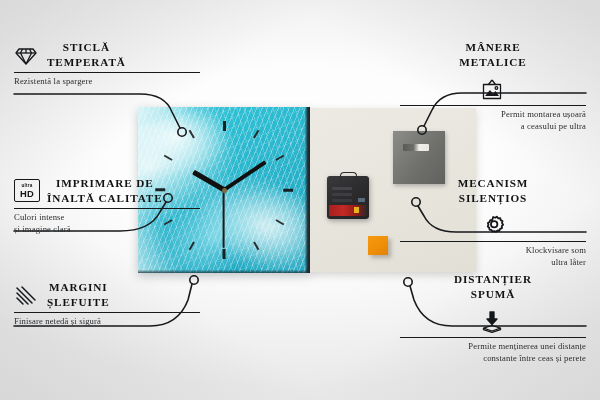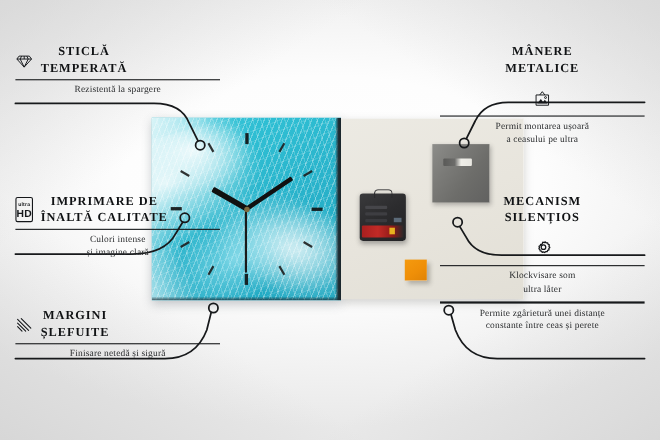--- a/index.html
+++ b/index.html
@@ -257,21 +257,21 @@
     display: flex;
     align-items: center;
     gap: 7px;
     margin-bottom: 2px;
   }
   .callout.right .co-head { justify-content: flex-end; flex-direction: column; }
   .callout.left  .co-head { justify-content: flex-start; }
 
   .co-icon {
     flex: 0 0 auto;
-    width: 16px;
+    width: 26px;
     height: 26px;
     display: flex;
     align-items: center;
     color: #15171a;
   }
   .co-title {
     font-family: "Liberation Serif", serif;
     font-size: 11.2px;
     font-weight: bold;
     letter-spacing: 0.9px;
@@ -285,21 +285,20 @@
     background: #17191b;
     width: 100%;
     margin: 2px 0 3px 0;
   }
   .co-sub {
     font-family: "Liberation Serif", serif;
     font-size: 8.6px;
     line-height: 1.38;
     color: #2a2c2e;
     letter-spacing: 0.15px;
-    text-align: center;
   }
 
   
   .hd-badge {
     width: 26px; height: 21px;
     border: 1.4px solid #15171a;
     border-radius: 2px;
     display: flex;
     flex-direction: column;
     align-items: center;
@@ -487,18 +486,31 @@
           <circle cx="13.6" cy="10.8" r="3.1"></circle>
         </svg>
       </span>
     </div>
     <div class="co-rule"></div>
     <div class="co-sub">Klockvisare som</div>
     <div class="co-sub">ultra låter</div>
   </div>
 
   <div class="callout right" style="left:400px; top:272px; width:186px;">
+    <div class="co-head">
+      <div>
+        <div class="co-title">DISTANȚIER</div>
+        <div class="co-title">SPUMĂ</div>
+      </div>
+      <span class="co-icon">
+        <svg viewBox="0 0 24 24" width="24" height="24" fill="none" stroke="#15171a" stroke-width="1.3" stroke-linejoin="round">
+          <path d="M10 2 L14 2 L14 9 L17 9 L12 14.5 L7 9 L10 9 Z" fill="#15171a"></path>
+          <path d="M12 15.5 L20.5 18.2 L12 21 L3.5 18.2 Z"></path>
+          <path d="M3.5 18.2 L3.5 19.6 L12 22.4 L20.5 19.6 L20.5 18.2"></path>
+        </svg>
+      </span>
+    </div>
     <div class="co-rule"></div>
-    <div class="co-sub">Permite zgârietură unei distanțe</div>
+    <div class="co-sub">Permite menținerea unei distanțe</div>
     <div class="co-sub">constante între ceas și perete</div>
   </div>
 
 </div>
 
 </body></html>

